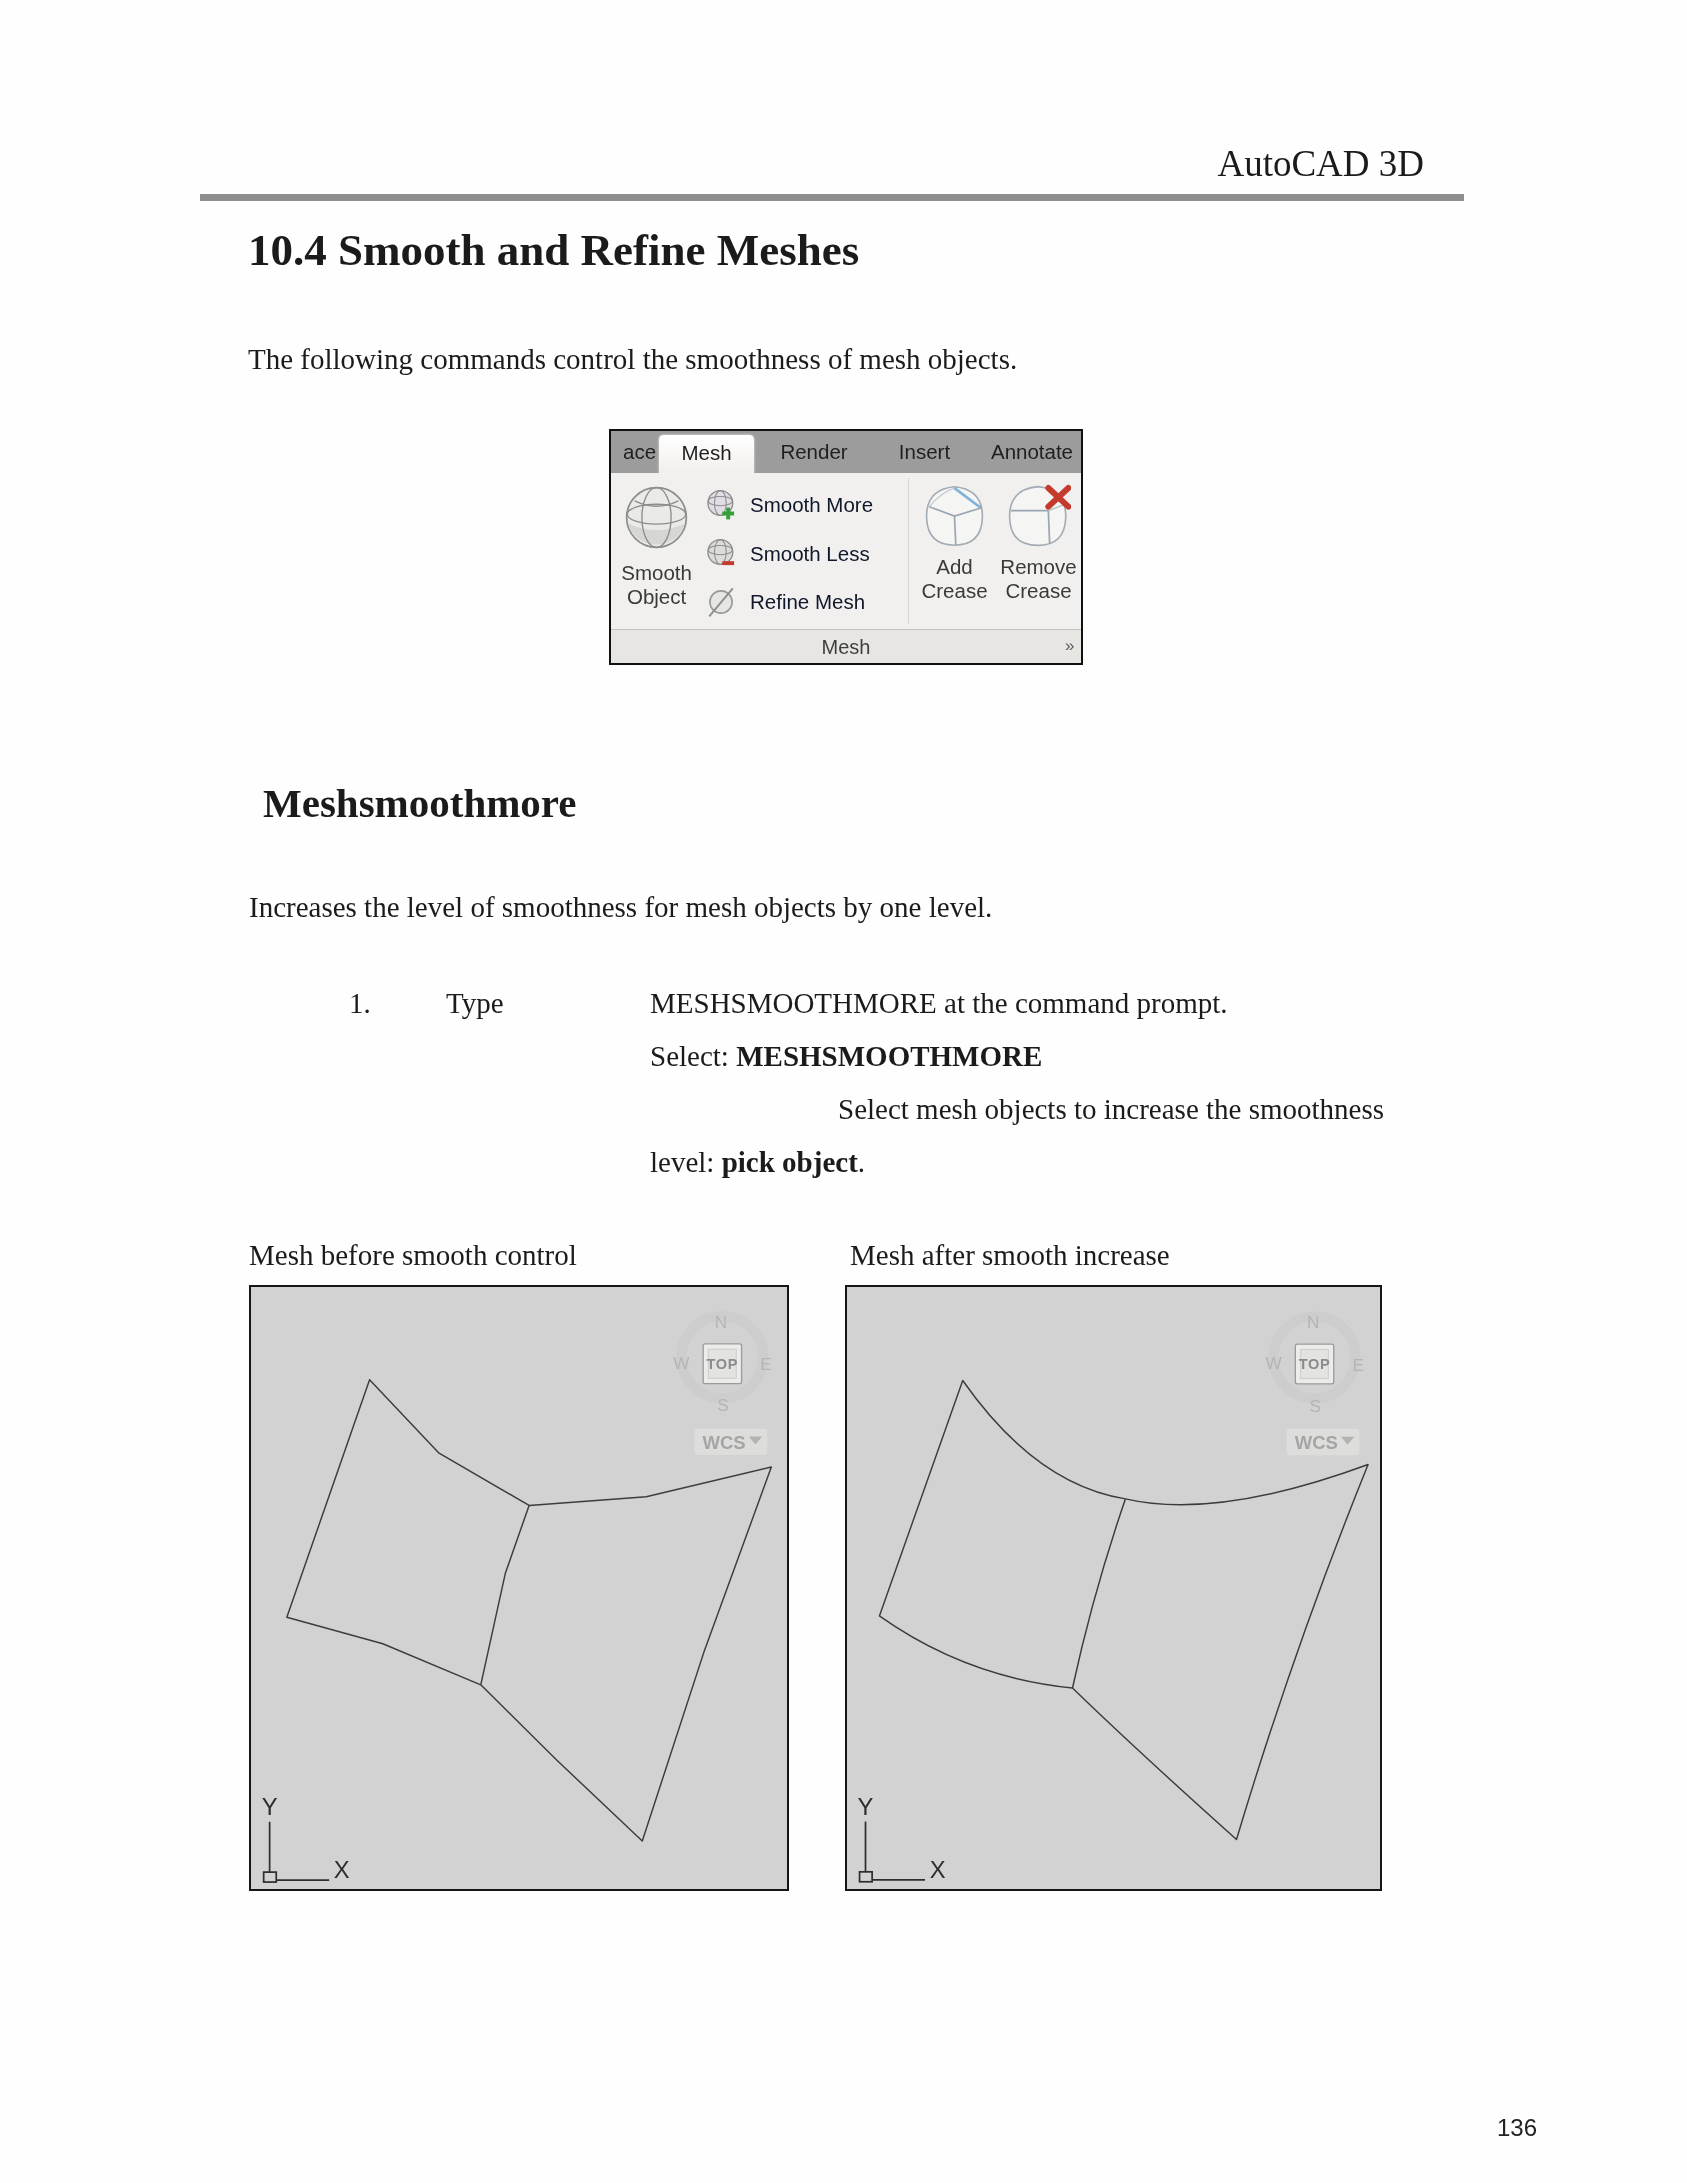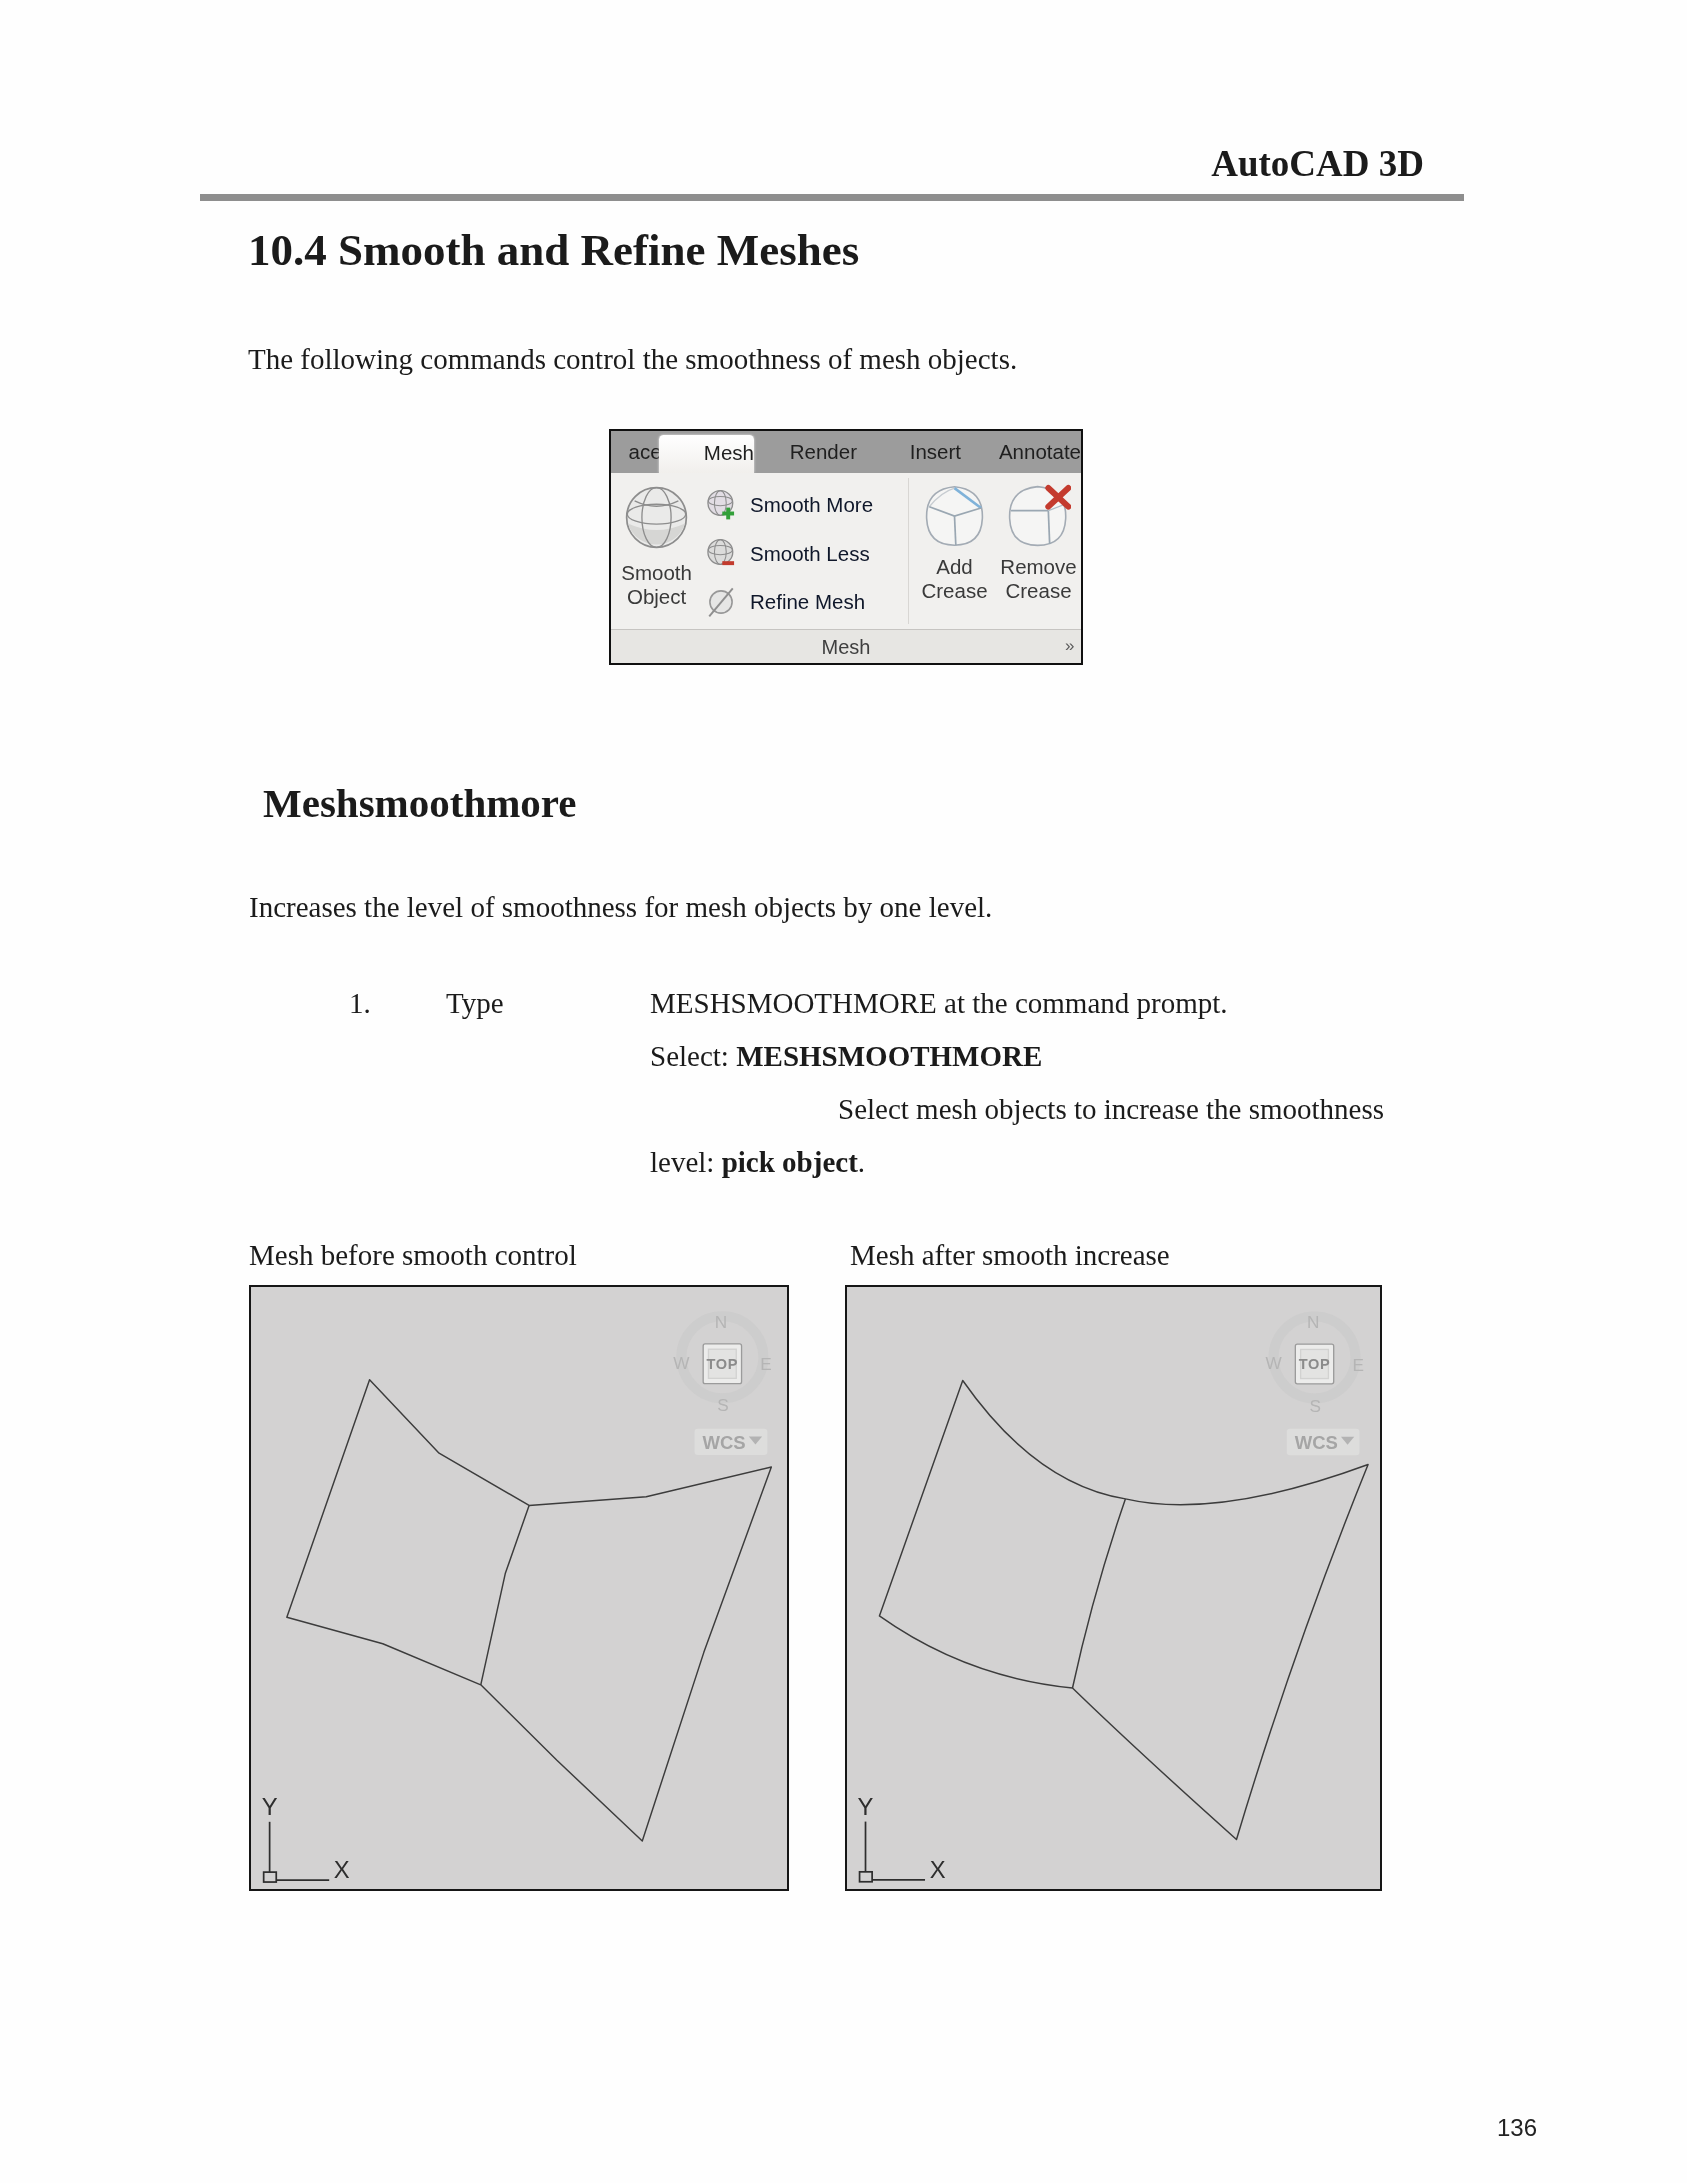--- a/index.html
+++ b/index.html
@@ -4,39 +4,39 @@
 <style>
   * { margin:0; padding:0; box-sizing:border-box; }
   html,body { background:#ffffff; }
   .page {
     position:relative; width:1687px; height:2183px; background:#fefefe;
     font-family:"Liberation Serif","DejaVu Serif",serif; color:#1b1b1b; overflow:hidden;
   }
   .abs { position:absolute; }
 
   
-  .header-title { top:142px; right:263px; font-size:37px; font-weight:700; }
+  .header-title { top:142px; right:263px; font-size:37px; font-weight:400; }
   .header-rule  { top:194px; left:200px; width:1264px; height:7.3px; background:#8e8e8e; }
   .h1           { top:224px; left:248px; font-size:45px; font-weight:700; }
   .intro        { top:343px; left:248px; font-size:29px; }
   .h2           { top:779px; left:263px; font-size:41px; font-weight:700; }
   .desc         { top:891px; left:249px; font-size:29px; }
   .step-line    { font-size:29px; }
   .bold         { font-weight:700; }
   .caption      { font-size:29px; }
   .page-number  { top:2114px; left:1497px; font-size:24px; font-family:"Liberation Sans","DejaVu Sans",sans-serif; color:#222; }
 
   
   .ribbon {
     top:429px; left:609px; width:474px; height:236px;
     border:2.6px solid #101010; background:#f1f0ee;
     font-family:"Liberation Sans","DejaVu Sans",sans-serif; overflow:hidden;
   }
   .tabrow { position:absolute; top:0; left:0; right:0; height:42px; background:#9c9c9c; }
-  .tab { position:absolute; top:0; height:42px; line-height:42px; text-align:right;
+  .tab { position:absolute; top:0; height:42px; line-height:42px; text-align:center;
          font-size:20.5px; color:#1f1f1f; cursor:default; }
   .tab-active { top:4px; height:38px; line-height:36px; background:linear-gradient(#ffffff,#f1efec);
                 border-radius:4.6px 4.6px 0 0; box-shadow:0 0 2.6px rgba(255,255,255,.8); }
   .rbody { position:absolute; top:42px; left:0; right:0; height:156px; background:#f1f0ee; }
   .big-btn { position:absolute; top:0; height:156px; text-align:center; }
   .big-btn .lbl { font-size:20.5px; color:#3a3a3a; line-height:24px; }
   .small-btn { position:absolute; left:93px; display:flex; align-items:center; }
   .small-btn .lbl { font-size:20.5px; color:#0f172a; margin-left:12px; white-space:nowrap; }
   .vsep { position:absolute; top:5.3px; width:1.3px; height:146px; background:#d8d6d3; }
   .rfoot { position:absolute; left:0; right:0; bottom:0; height:34px; background:#e7e6e3;

